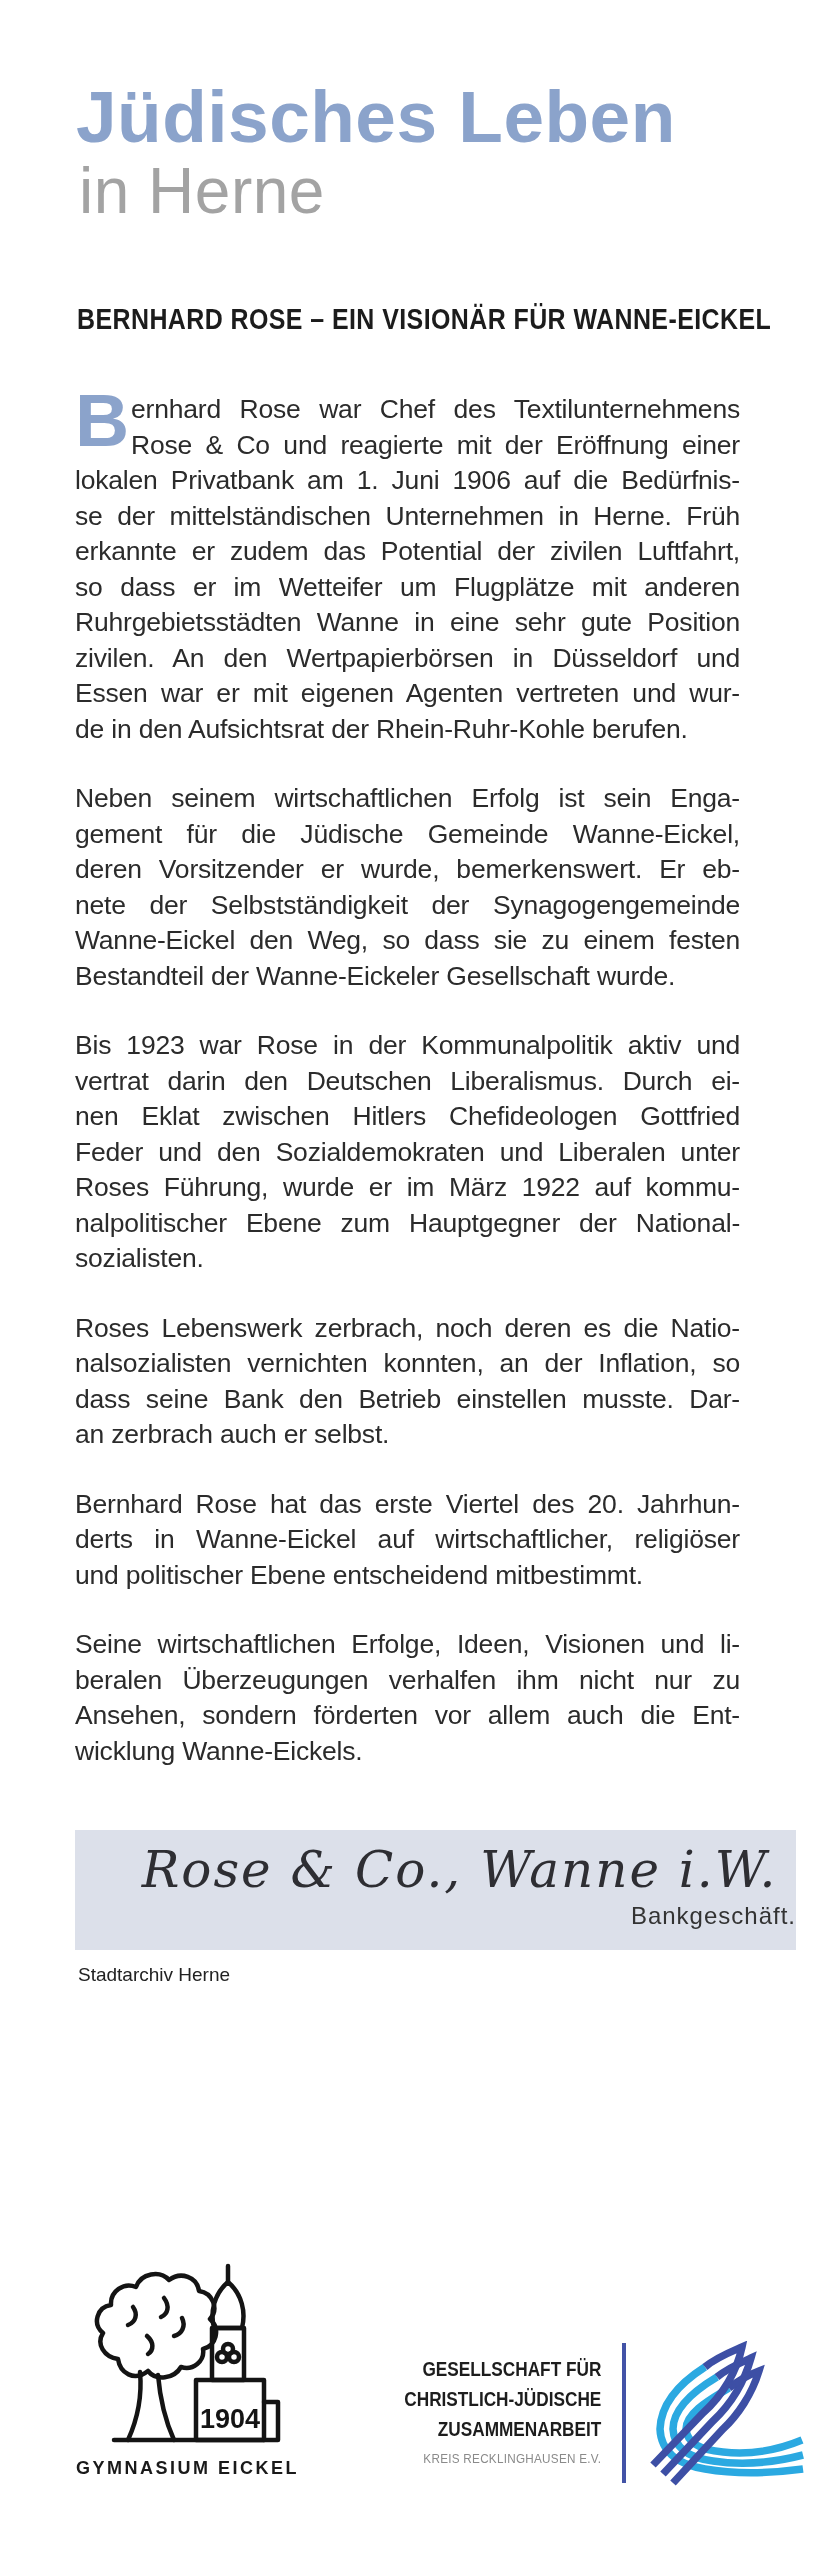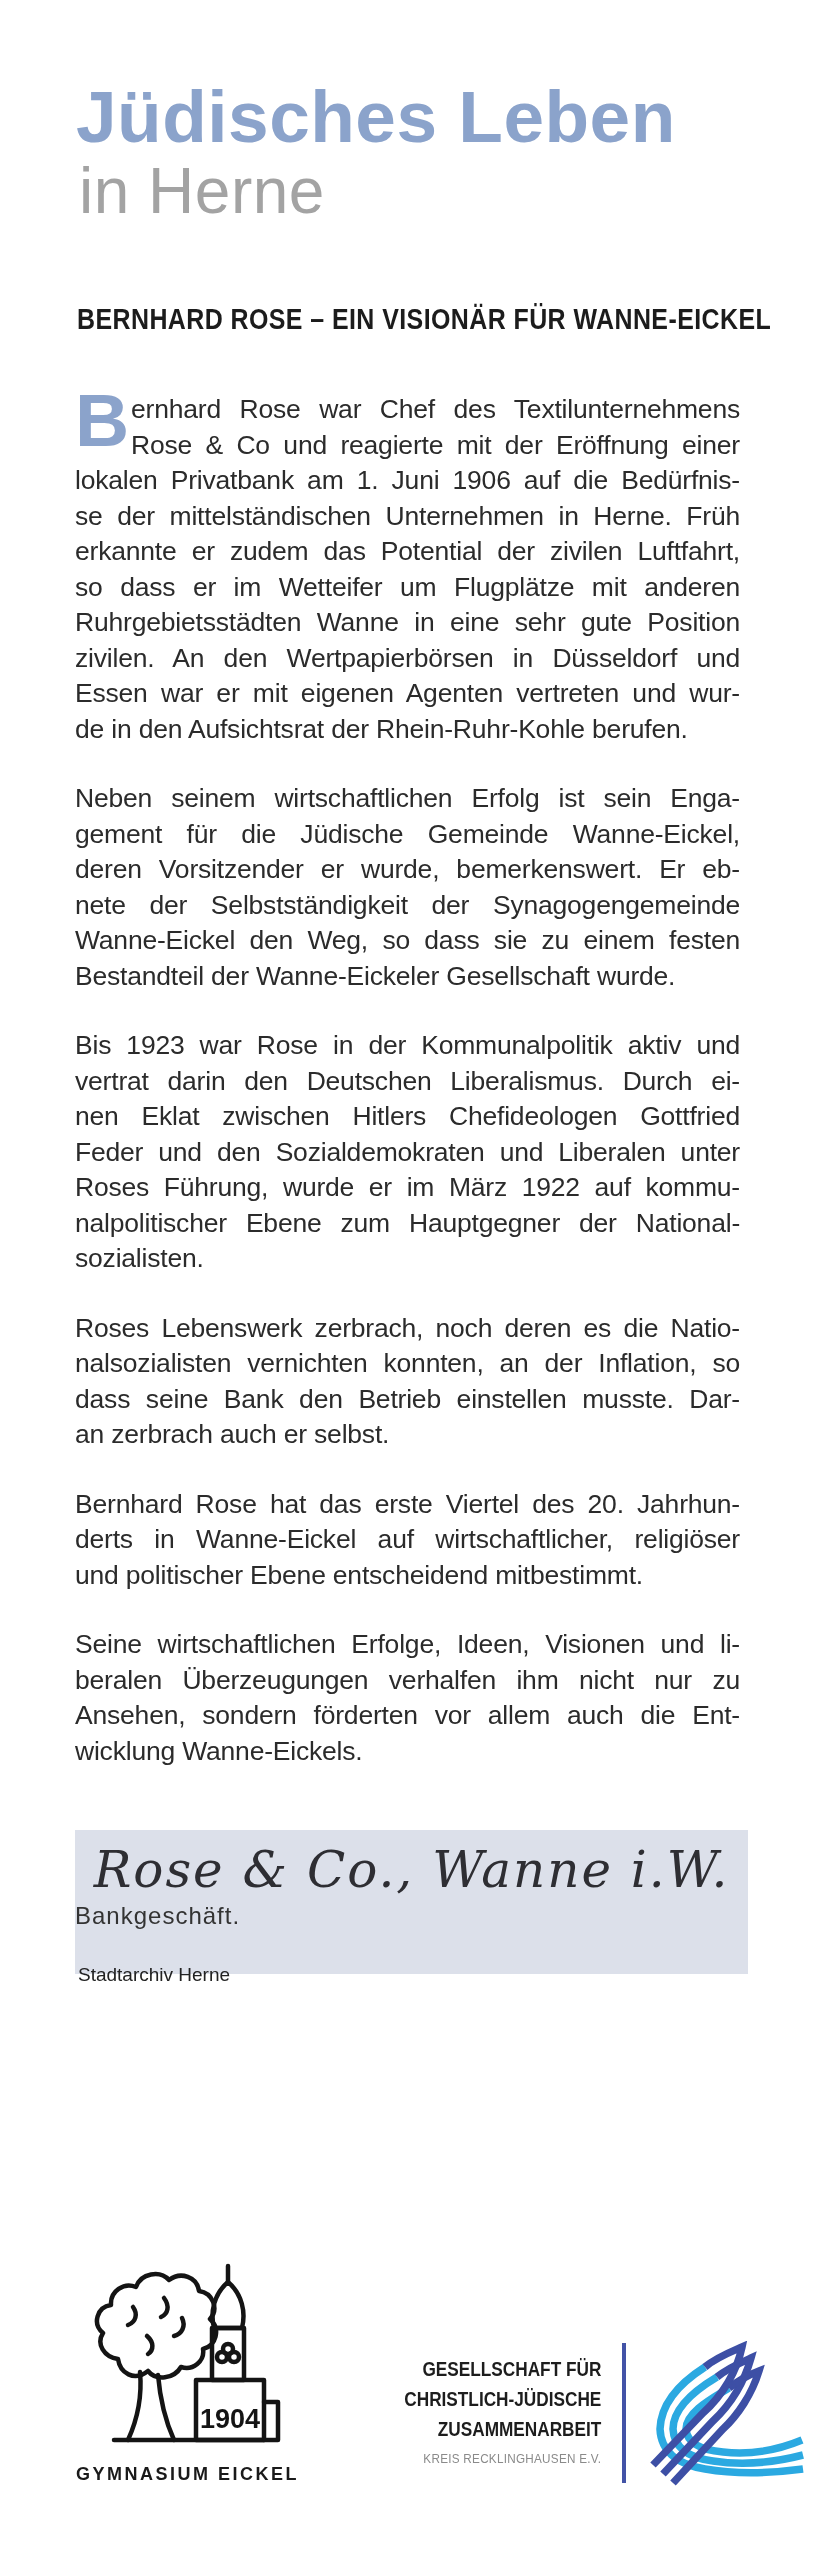--- a/index.html
+++ b/index.html
@@ -28,39 +28,40 @@
   }
   .para{margin:0 0 34px 0;}
   .line{text-align:justify;text-align-last:justify;}
   .line.last{text-align-last:left;}
   .dropcap{
     float:left;width:56px;height:60px;font-size:75px;line-height:56px;
     font-weight:bold;color:var(--title_blue);
   }
   
   .figure{
-    position:absolute;left:75px;top:1830px;width:673px;height:144px;
+    position:absolute;left:75px;top:1830px;width:673px;height:120px;
     background:var(--fig_bg);
+    padding-left:48px;
   }
   .fig-script{
     margin-top:12px;text-align:center;
     font-family:"DejaVu Serif",serif;font-style:italic;
     font-size:50px;line-height:56px;letter-spacing:2px;color:#2e2e33;white-space:nowrap;
   }
   .fig-sub{
-    margin-top:4px;text-align:left;font-size:24px;letter-spacing:1px;color:#333;
+    margin-top:4px;text-align:right;font-size:24px;letter-spacing:1px;color:#333;
   }
   .fig-caption{
     position:absolute;left:78px;top:1964px;font-size:19px;color:#222;text-align:center;
   }
   
   .gym{position:absolute;left:75px;top:2262px;width:225px;}
   .gym svg{display:block;margin:0 auto;}
   .gym-name{
-    margin-top:6px;text-align:center;font-size:18px;font-weight:600;
+    text-align:center;font-size:18px;font-weight:600;
     letter-spacing:2.5px;color:#1a1a1a;white-space:nowrap;
   }
   .society{position:absolute;right:213px;top:2354px;text-align:right;}
   .soc-line{
     font-size:21px;font-weight:bold;line-height:30px;color:#1d1d1d;
     white-space:nowrap;transform:scaleX(.82);transform-origin:right center;
   }
   .soc-sub{
     margin-top:7px;font-size:13px;letter-spacing:.3px;color:#8a8a8a;
     white-space:nowrap;transform:scaleX(.9);transform-origin:right center;

